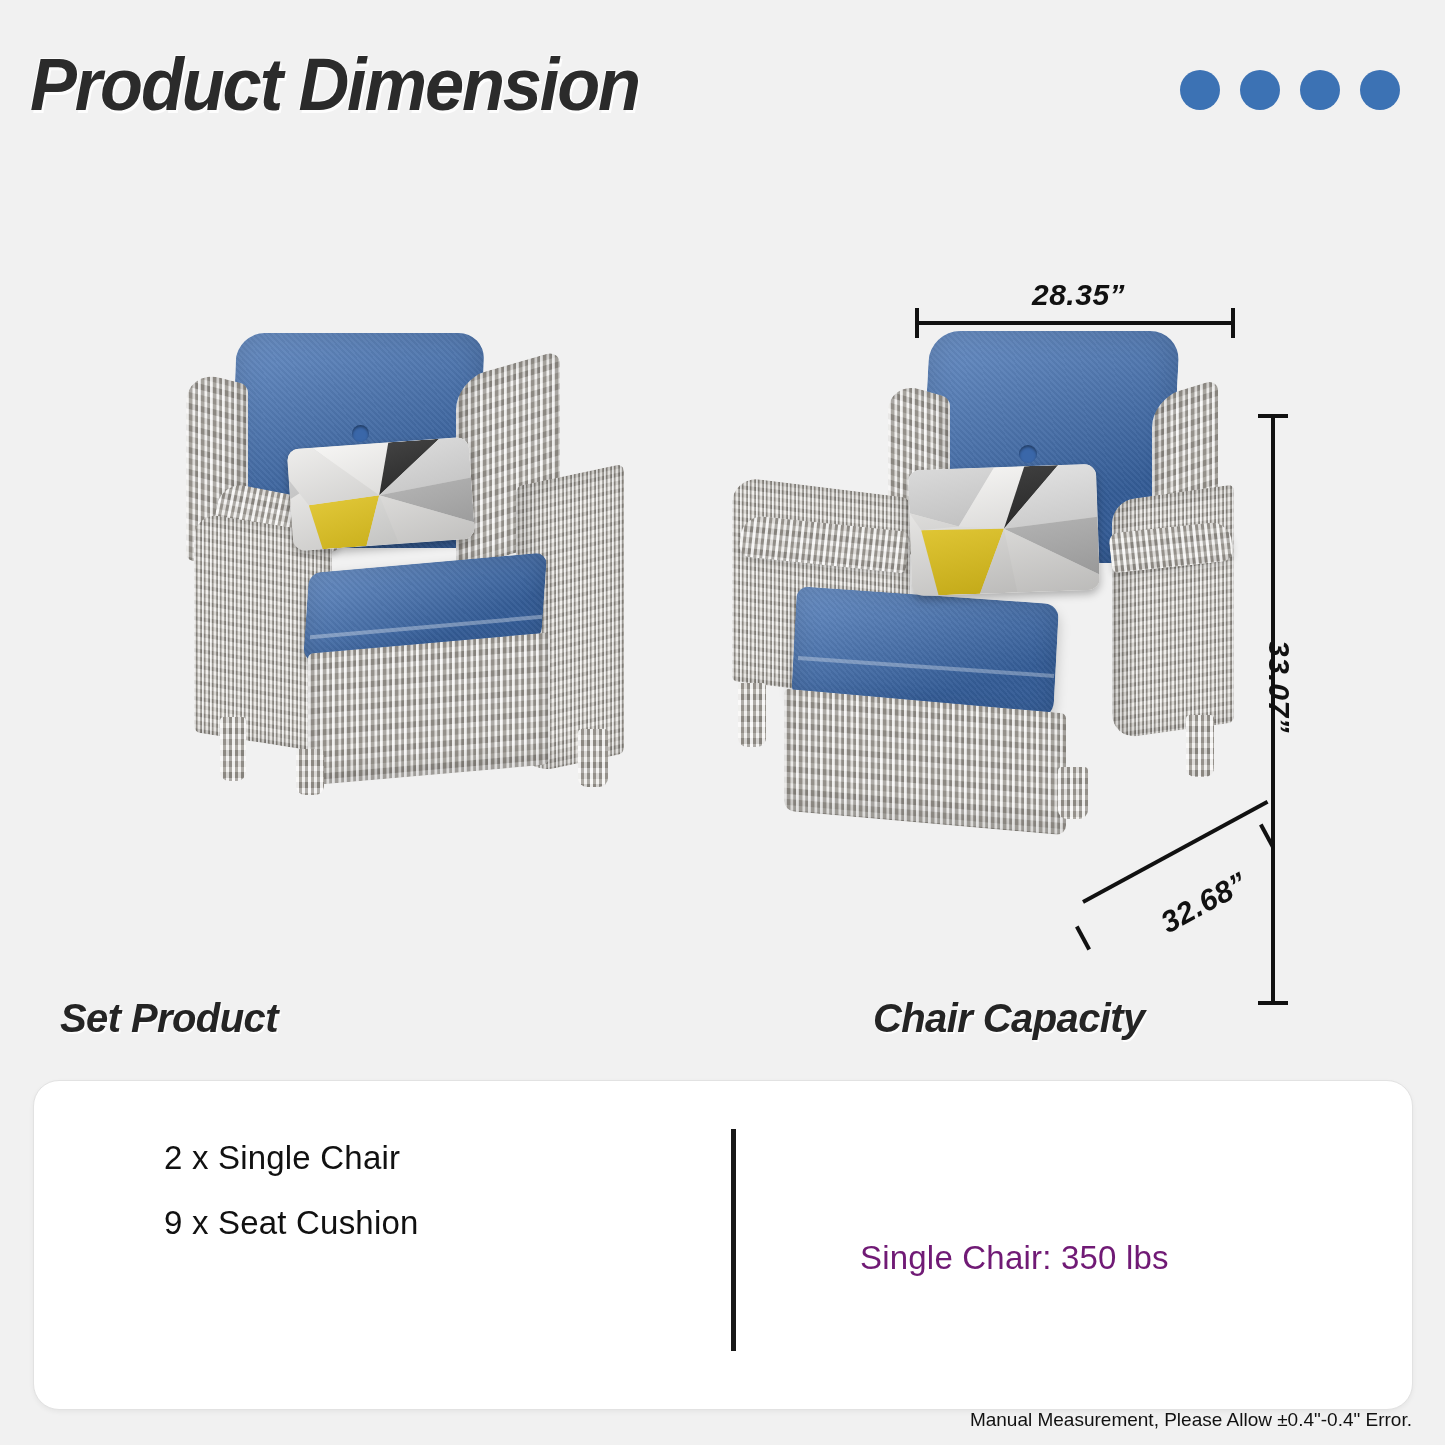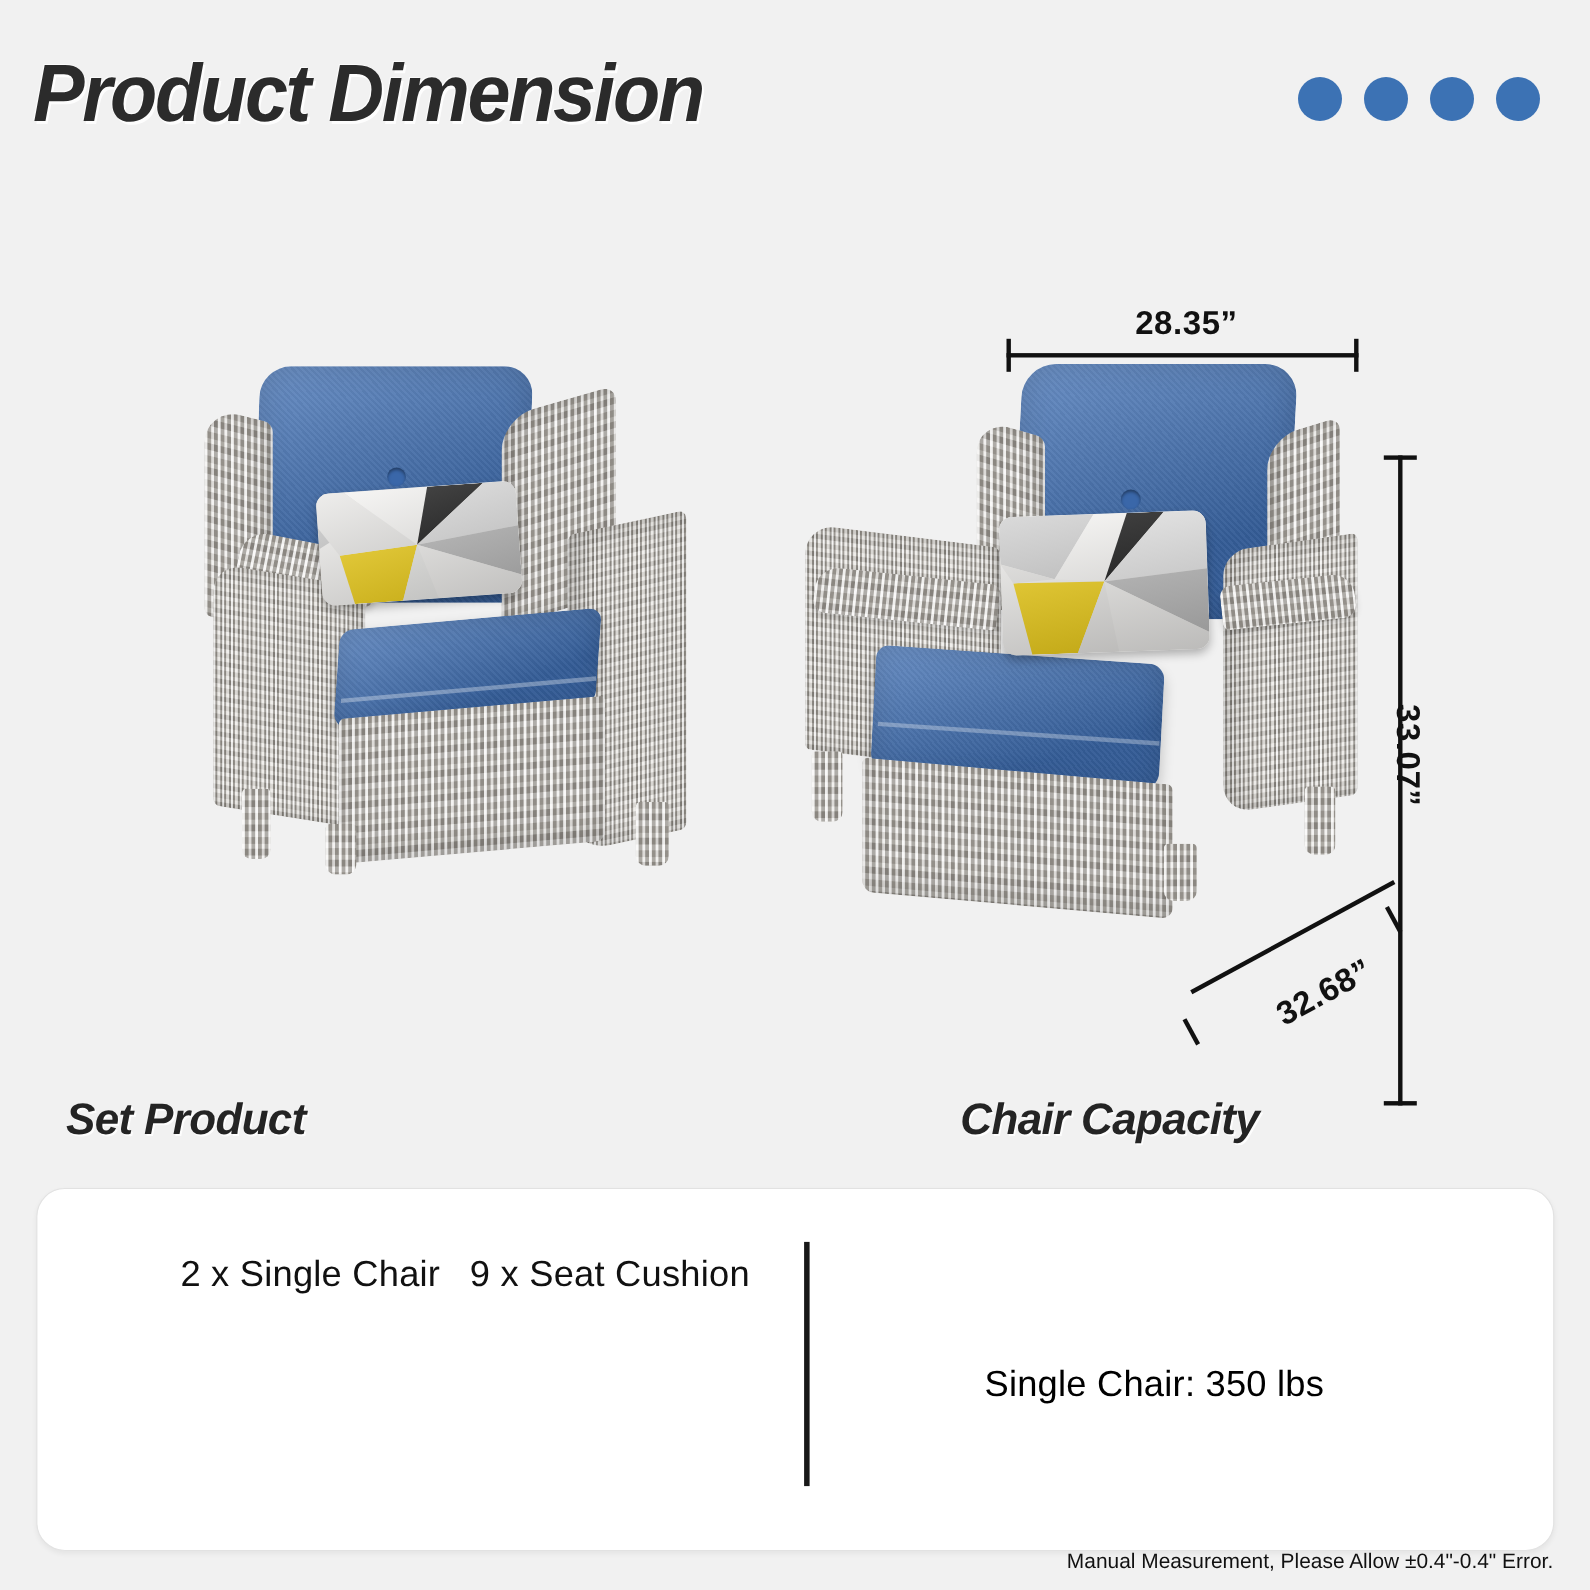--- a/index.html
+++ b/index.html
@@ -19,21 +19,21 @@
     color:#2b2b2b;
     transform:scaleX(.95);
     transform-origin:left center;
     text-shadow:2px 3px 0 rgba(255,255,255,.85), -1px -1px 0 rgba(255,255,255,.7);
     white-space:nowrap;
   }
   #dots { position:absolute; right:45px; top:70px; display:flex; gap:20px; }
   #dots .dot { width:40px; height:40px; border-radius:50%; background:#3c72b4; }
 
   
-  #stage { position:absolute; left:0; top:175px; width:1445px; height:800px; }
+  #stage { position:absolute; left:0; top:175px; width:1445px; height:800px;font-style:italic; }
 
   
   .chair { position:absolute; }
 
   
   .wicker {
     background-color:#c6c2bb;
     background-image:
       repeating-linear-gradient(90deg,
         rgba(255,255,255,.80) 0px, rgba(255,255,255,.80) 3px,
@@ -105,26 +105,26 @@
     background:#fff; border:1px solid #e2e2e2;
     border-radius:26px;
     box-shadow:0 2px 5px rgba(0,0,0,.05);
   }
   #card-divider {
     position:absolute; left:697px; top:48px;
     width:5px; height:222px; background:#181818;
   }
   #set-list {
     position:absolute; left:130px; top:58px;
-    display:flex; flex-direction:row; gap:27px;
+    display:flex; flex-direction:column; gap:27px;
   }
   #set-list .list-item { font-size:33px; color:#111; letter-spacing:.2px; }
   #weight-value {
-    position:absolute; left:861px; top:158px;
-    font-size:33px; color:#000000; letter-spacing:.2px; white-space:nowrap;
+    position:absolute; left:826px; top:158px;
+    font-size:33px; color:#701a75; letter-spacing:.2px; white-space:nowrap;
   }
   #footer-note {
     position:absolute; right:33px; bottom:14px;
     font-size:19px; color:#111;
   }
 </style>
 </head>
 <body>
 
 <div id="page-title">Product Dimension</div>

